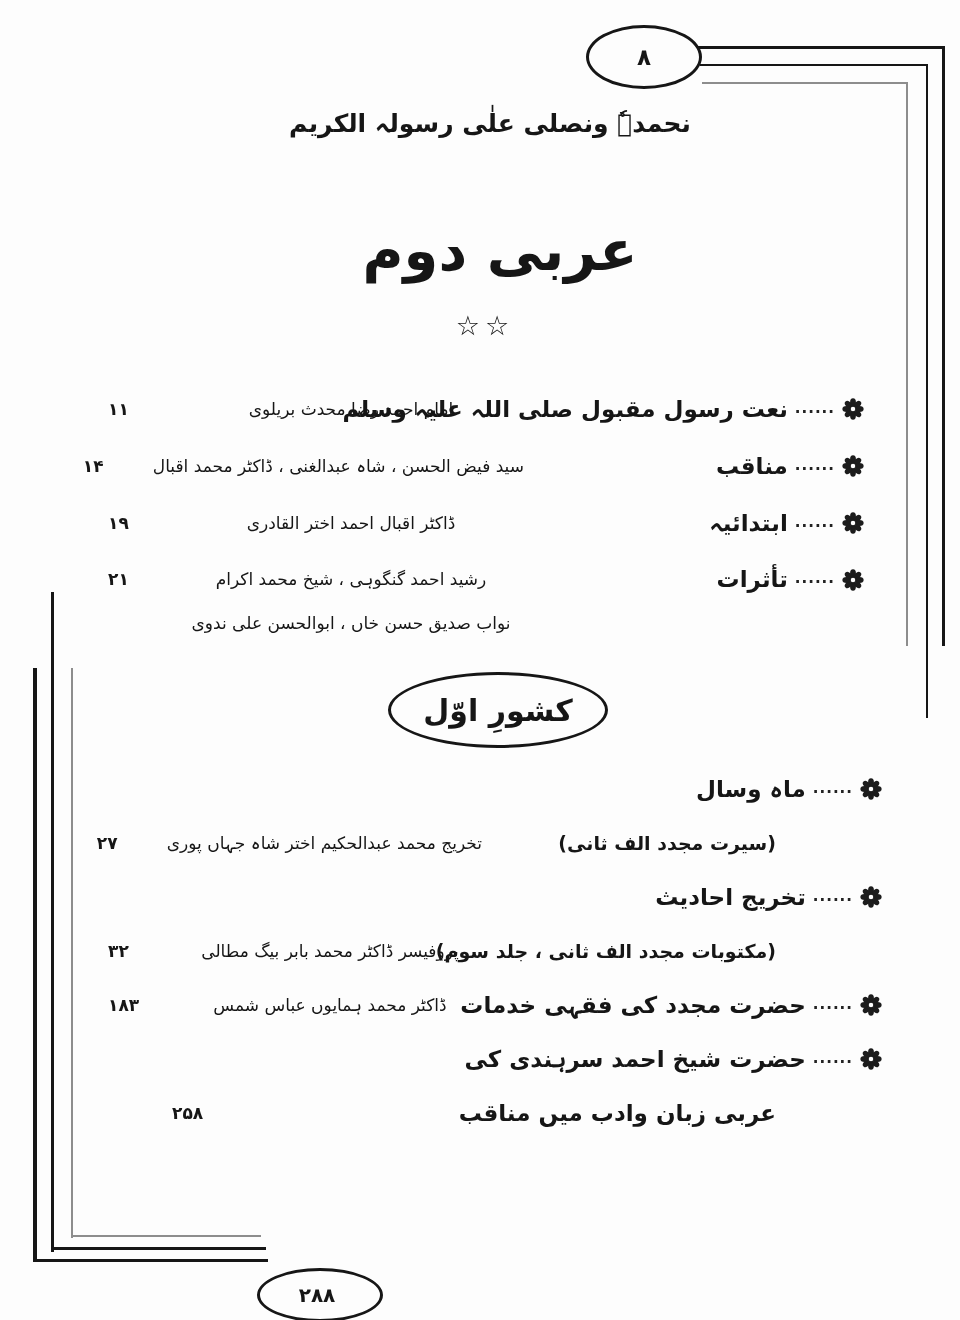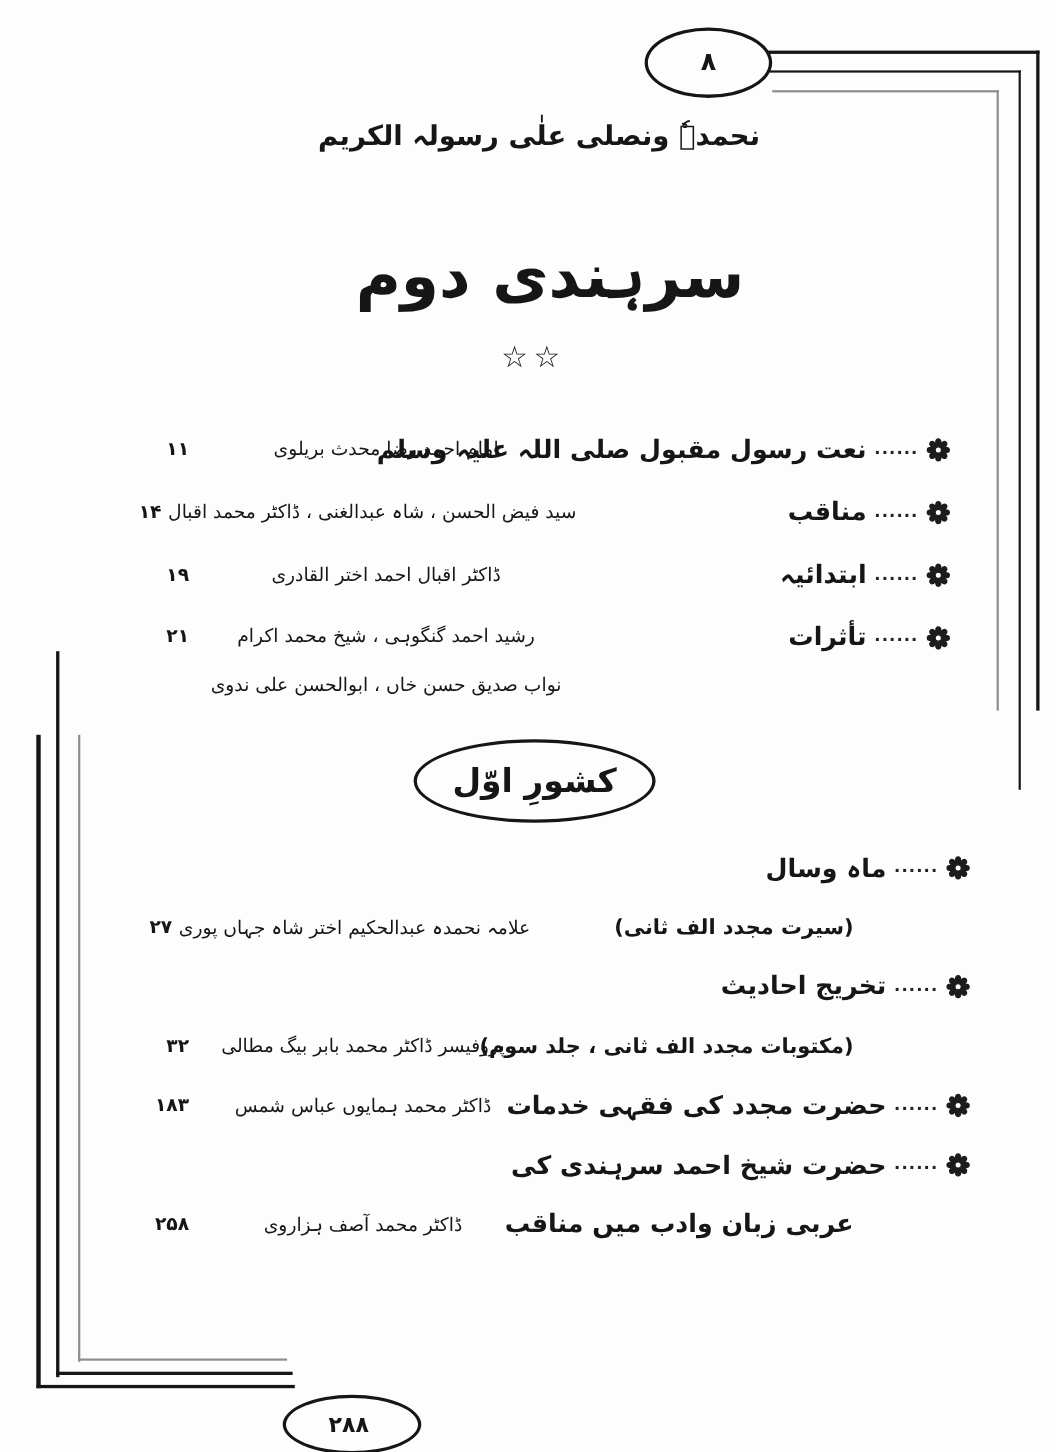--- a/index.html
+++ b/index.html
@@ -29,25 +29,25 @@
   .toc1 .trow { grid-template-columns:340px 1fr 64px; height:57px; }
   .toc2 .trow { grid-template-columns:400px 1fr 64px; height:54px; }
   .trow.tall { height:100px; align-items:start; }
   .title-cell { display:flex; align-items:center; gap:7px; white-space:nowrap; }
   .tall .title-cell { line-height:57px; }
   .entry-title { font-size:23px; font-weight:bold; }
   .subtitle-cell { padding-right:106px; font-size:19px; font-weight:bold; white-space:nowrap; }
   .cont-title { padding-right:106px; }
   .authors { font-size:17px; text-align:center; direction:rtl; padding-left:6px; white-space:nowrap; }
   .authors.two-line { line-height:44px; padding-top:6px; white-space:normal; }
-  .pagenum { font-size:17px; font-weight:bold; text-align:right; }
+  .pagenum { font-size:17px; font-weight:bold; text-align:left; }
   .tall .pagenum { line-height:57px; }
   .dots { font-size:15px; font-weight:bold; letter-spacing:1px; position:relative; top:-1px; color:#222; }
   .orn { display:inline-flex; }
-  .divider-oval { left:376px; top:672px; width:220px; height:76px; }
+  .divider-oval { left:388px; top:672px; width:220px; height:76px; }
   .divider-label { font-size:30px; font-weight:bold; }
   .top-oval { left:586px; top:25px; width:116px; height:64px; }
   .top-oval .ovnum { font-size:23px; }
   .bottom-oval { left:257px; top:1268px; width:126px; height:54px; }
   .bottom-oval .ovnum { font-size:20px; letter-spacing:6px; padding-right:6px; }
 </style>
 </head>
 <body>
 
 <svg width="0" height="0" style="position:absolute">
@@ -87,21 +87,21 @@
   <div class="hline" style="top:1247px;left:51px;width:215px;height:3px"></div>
   <div class="hline gray" style="top:1235px;left:71px;width:190px;height:2px"></div>
   <div class="oval bottom-oval">
     <span class="ovnum">۲۸۸</span>
   </div>
 
   <div class="bismillah">
     <div>نحمدہٗ ونصلی علٰی رسولہ الکریم</div>
   </div>
 
-  <div class="volume-title">سرہندی دوم</div>
+  <div class="volume-title">عربی دوم</div>
   <div class="stars">☆☆</div>
 
   <div class="toc toc1">
 
     <div class="trow">
       <div class="title-cell">
         <span class="orn">
             <svg width="22" height="22" viewBox="-12 -12 24 24">
               <use href="#flower"></use>
             </svg>
@@ -175,21 +175,21 @@
           </span>
         <span class="dots">......</span>
         <span class="entry-title">ماہ وسال</span>
       </div>
       <div class="authors"></div>
       <div class="pagenum"></div>
     </div>
 
     <div class="trow">
       <div class="title-cell subtitle-cell">(سیرت مجدد الف ثانی)</div>
-      <div class="authors">علامہ نحمدہ عبدالحکیم اختر شاہ جہاں پوری</div>
+      <div class="authors">تخریج محمد عبدالحکیم اختر شاہ جہاں پوری</div>
       <div class="pagenum">۲۷</div>
     </div>
 
     <div class="trow">
       <div class="title-cell">
         <span class="orn">
             <svg width="22" height="22" viewBox="-12 -12 24 24">
               <use href="#flower"></use>
             </svg>
           </span>
@@ -231,19 +231,18 @@
         <span class="entry-title">حضرت شیخ احمد سرہندی کی</span>
       </div>
       <div class="authors"></div>
       <div class="pagenum"></div>
     </div>
 
     <div class="trow">
       <div class="title-cell cont-title">
         <span class="entry-title">عربی زبان وادب میں مناقب</span>
       </div>
-      <div class="authors">ڈاکٹر محمد آصف ہزاروی</div>
       <div class="pagenum">۲۵۸</div>
     </div>
 
   </div>
 
 </div>
 
 </body></html>

